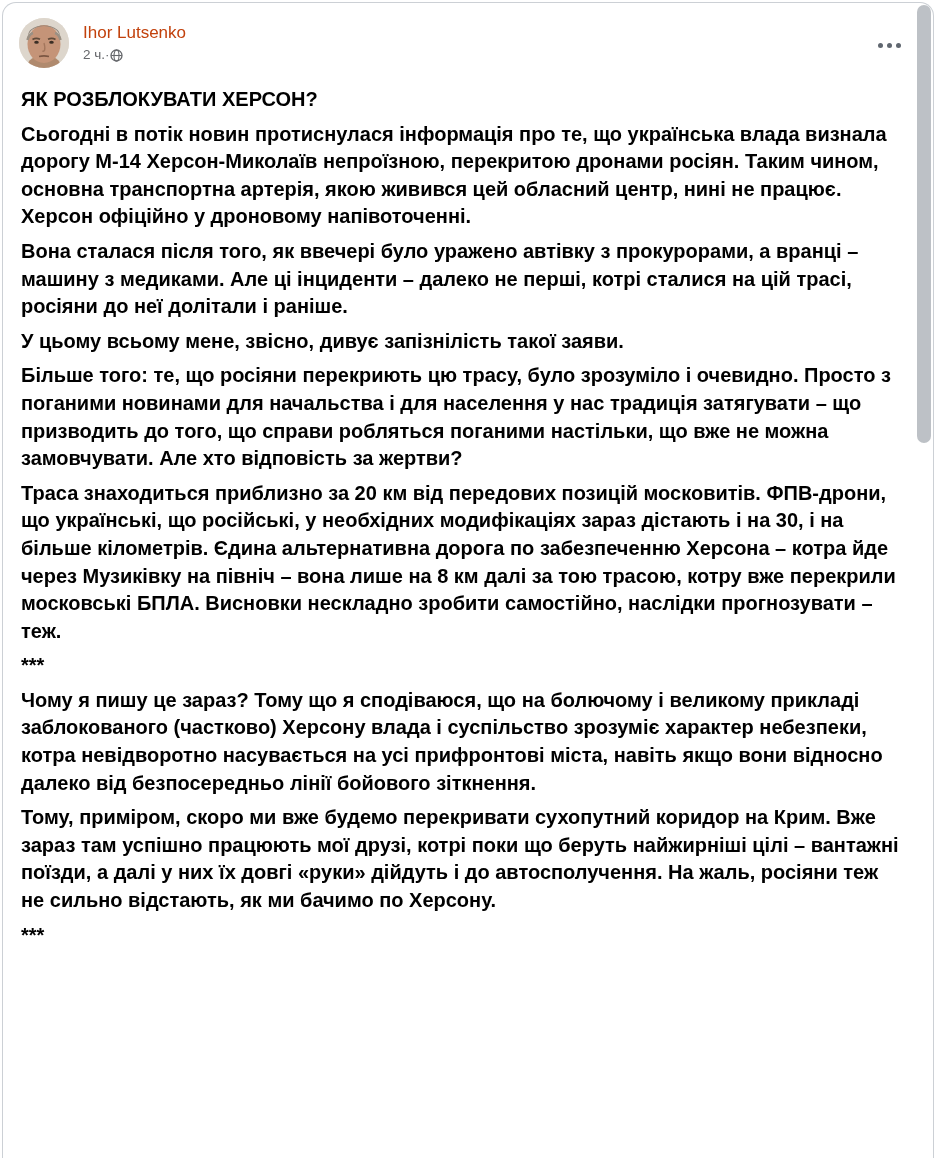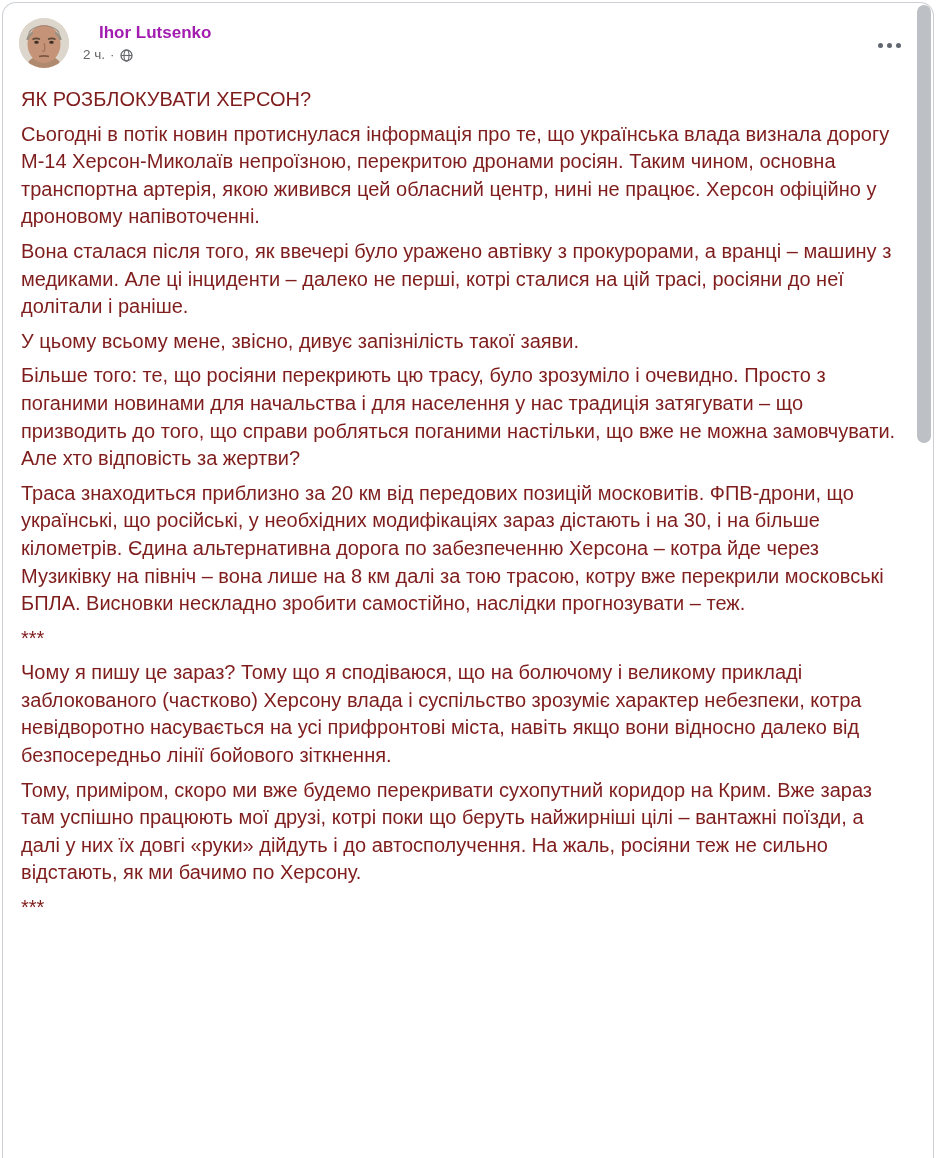--- a/index.html
+++ b/index.html
@@ -24,29 +24,29 @@
   .avatar {
     position: absolute; left: 16px; top: 15px;
     width: 50px; height: 50px;
     border-radius: 50%;
     overflow: hidden;
     cursor: pointer;
     background: #e4ded5;
   }
   .avatar svg { display: block; width: 50px; height: 50px; }
   .author-name {
-    position: absolute; left: 96px; top: 20px;
-    font-size: 17px; font-weight: 700;
-    color: #a21caf;
+    position: absolute; left: 80px; top: 20px;
+    font-size: 17px; font-weight: 400;
+    color: #c2410c;
     cursor: pointer;
     line-height: 20px;
   }
   .post-meta {
     position: absolute; left: 80px; top: 44px;
-    display: flex; align-items: center; gap: 5px;
+    display: flex; align-items: center; 
     font-size: 13.5px; color: #65676B;
     cursor: pointer;
     line-height: 16px;
   }
   .globe-icon svg { display: block; margin-top: 1px; }
   .menu-button {
     position: absolute; right: 30px; top: 34px;
     padding: 6px 2px;
     display: flex; gap: 4px;
     cursor: pointer;
@@ -56,22 +56,22 @@
     border-radius: 50%;
     background: #606770;
     display: block;
   }
   
   .post-content { padding: 0 20px 30px 18px; }
   .post-content p {
     margin: 0 8px 7px 0;
     font-size: 20px;
     line-height: 27.6px;
-    color: #7f1d1d;
-    font-weight: 400;
+    color: #000000;
+    font-weight: 700;
     word-spacing: normal;
   }
   .post-content p.post-title { margin-top: 13px; }
   
   .scrollbar-track {
     position: absolute; right: 2px; top: 2px;
     width: 22px; height: 1156px;
     background: transparent;
     z-index: 3;
   }

